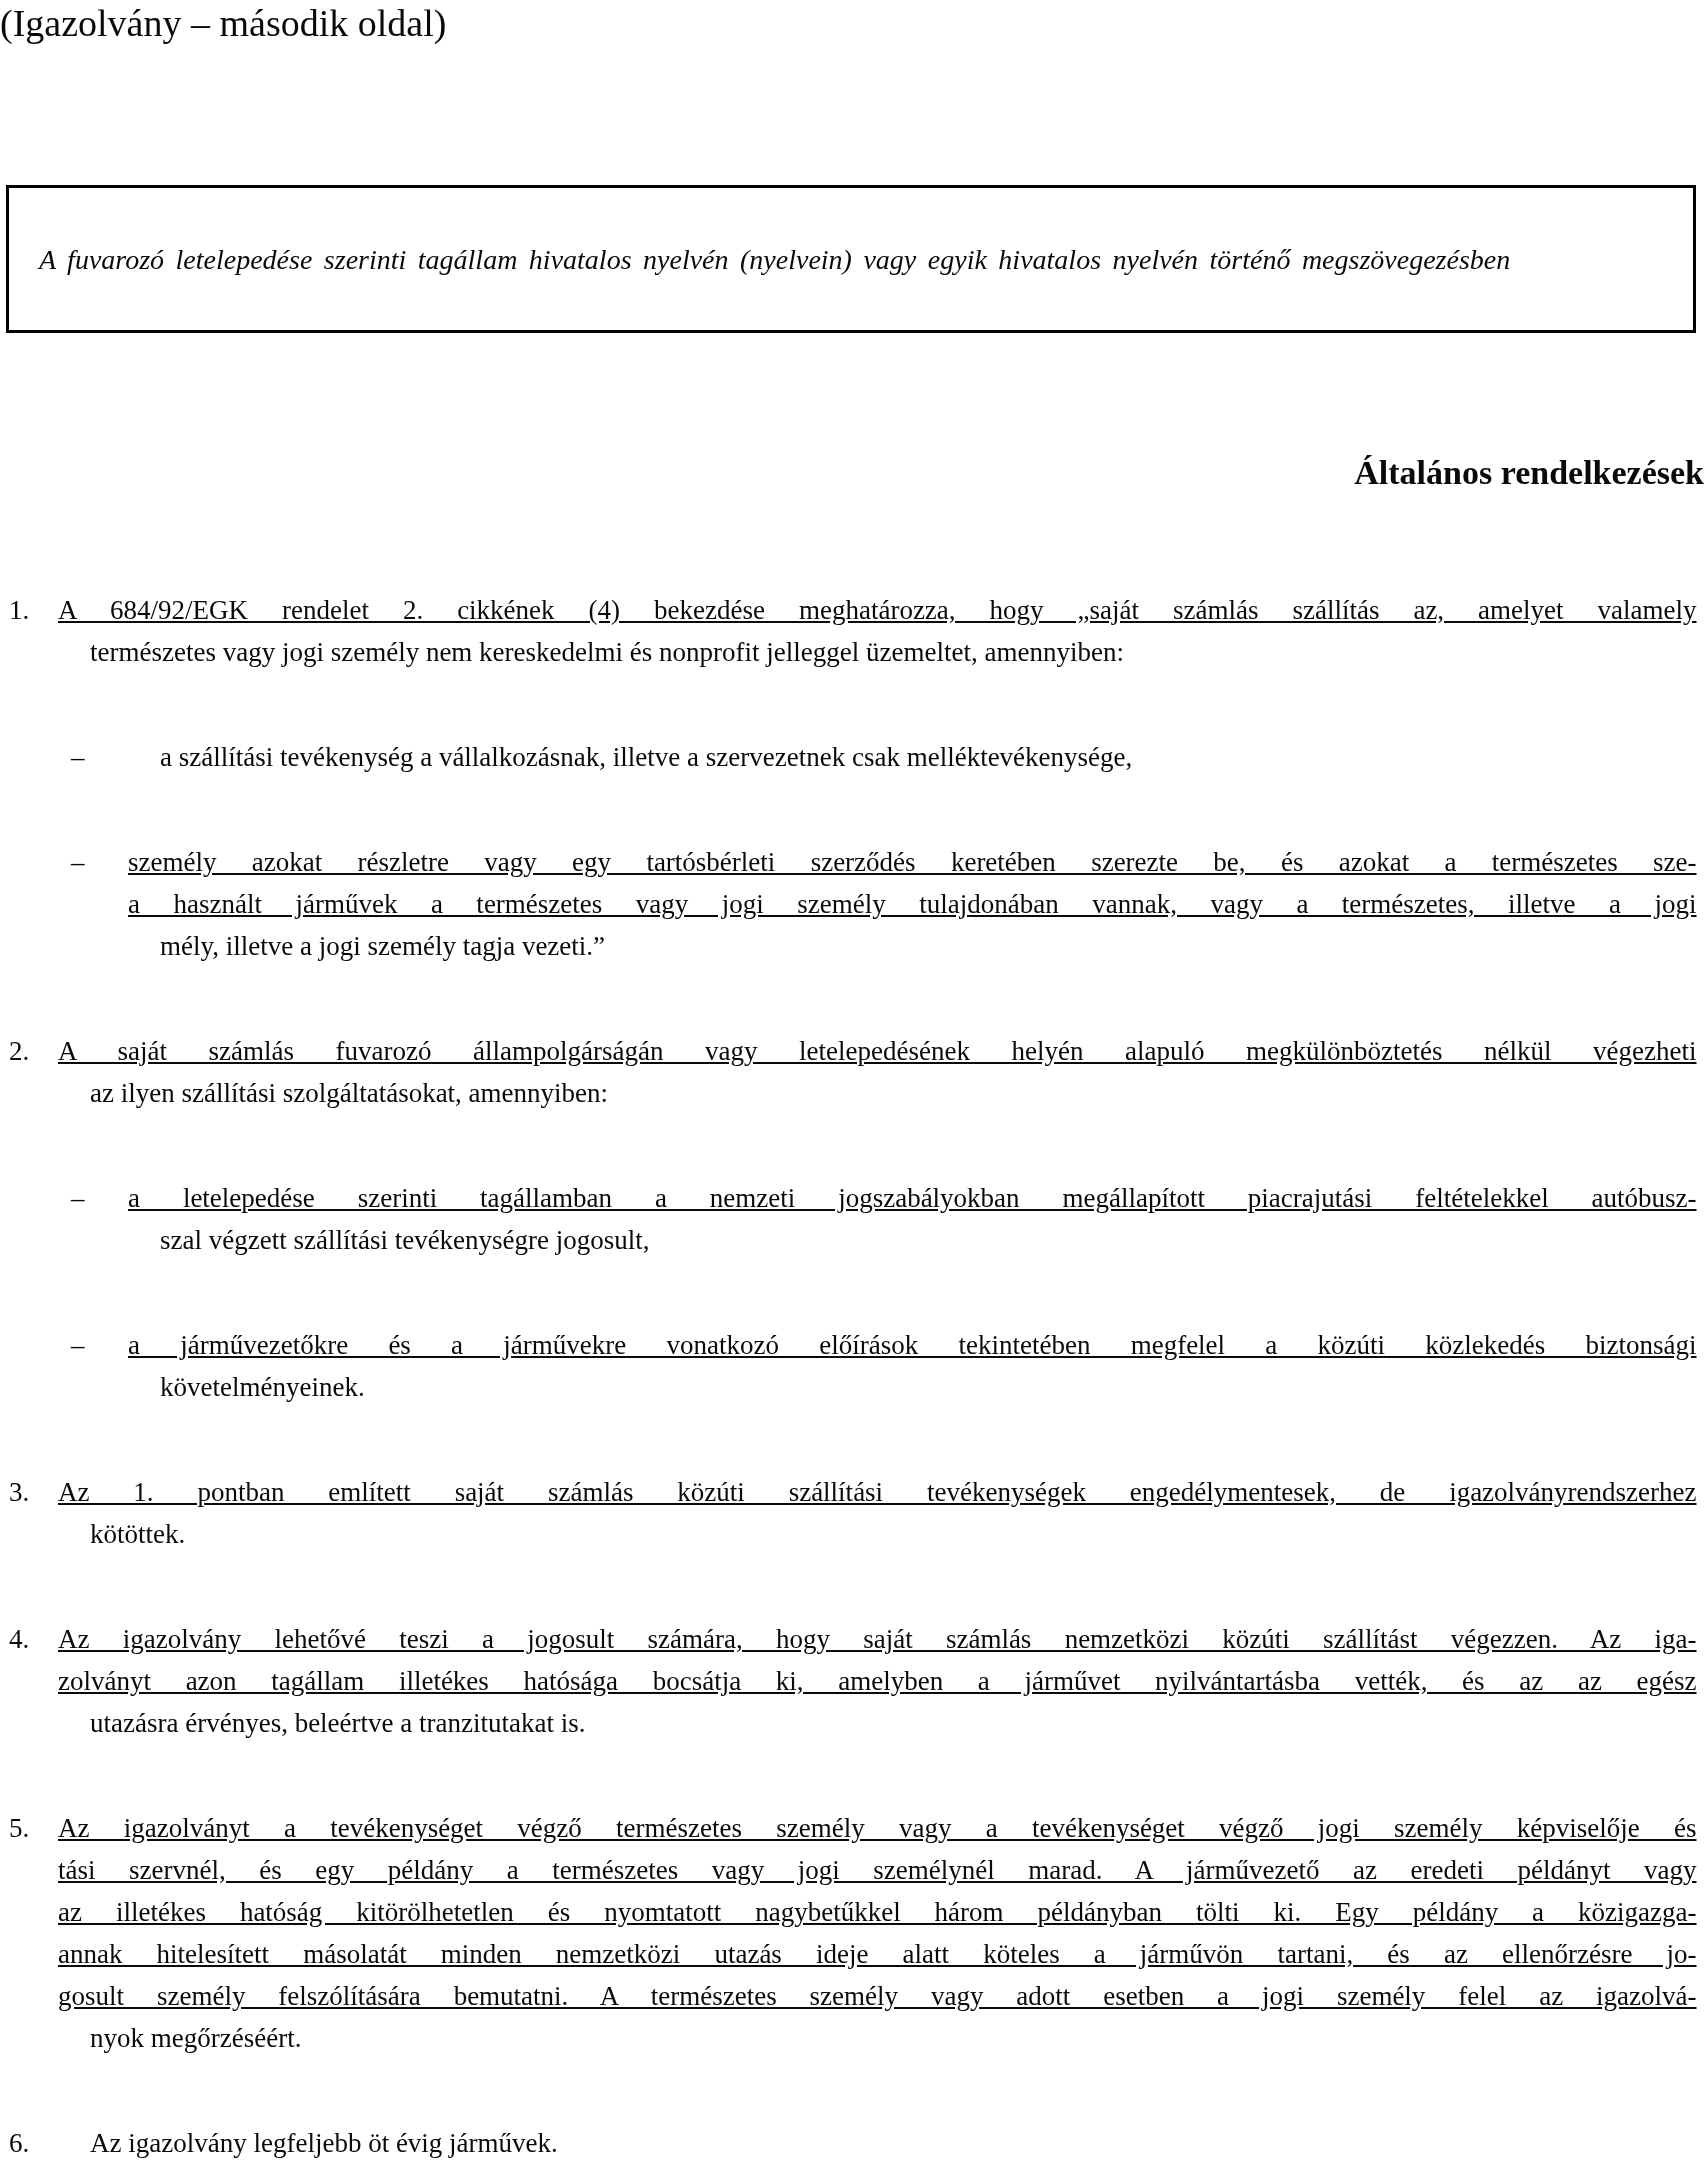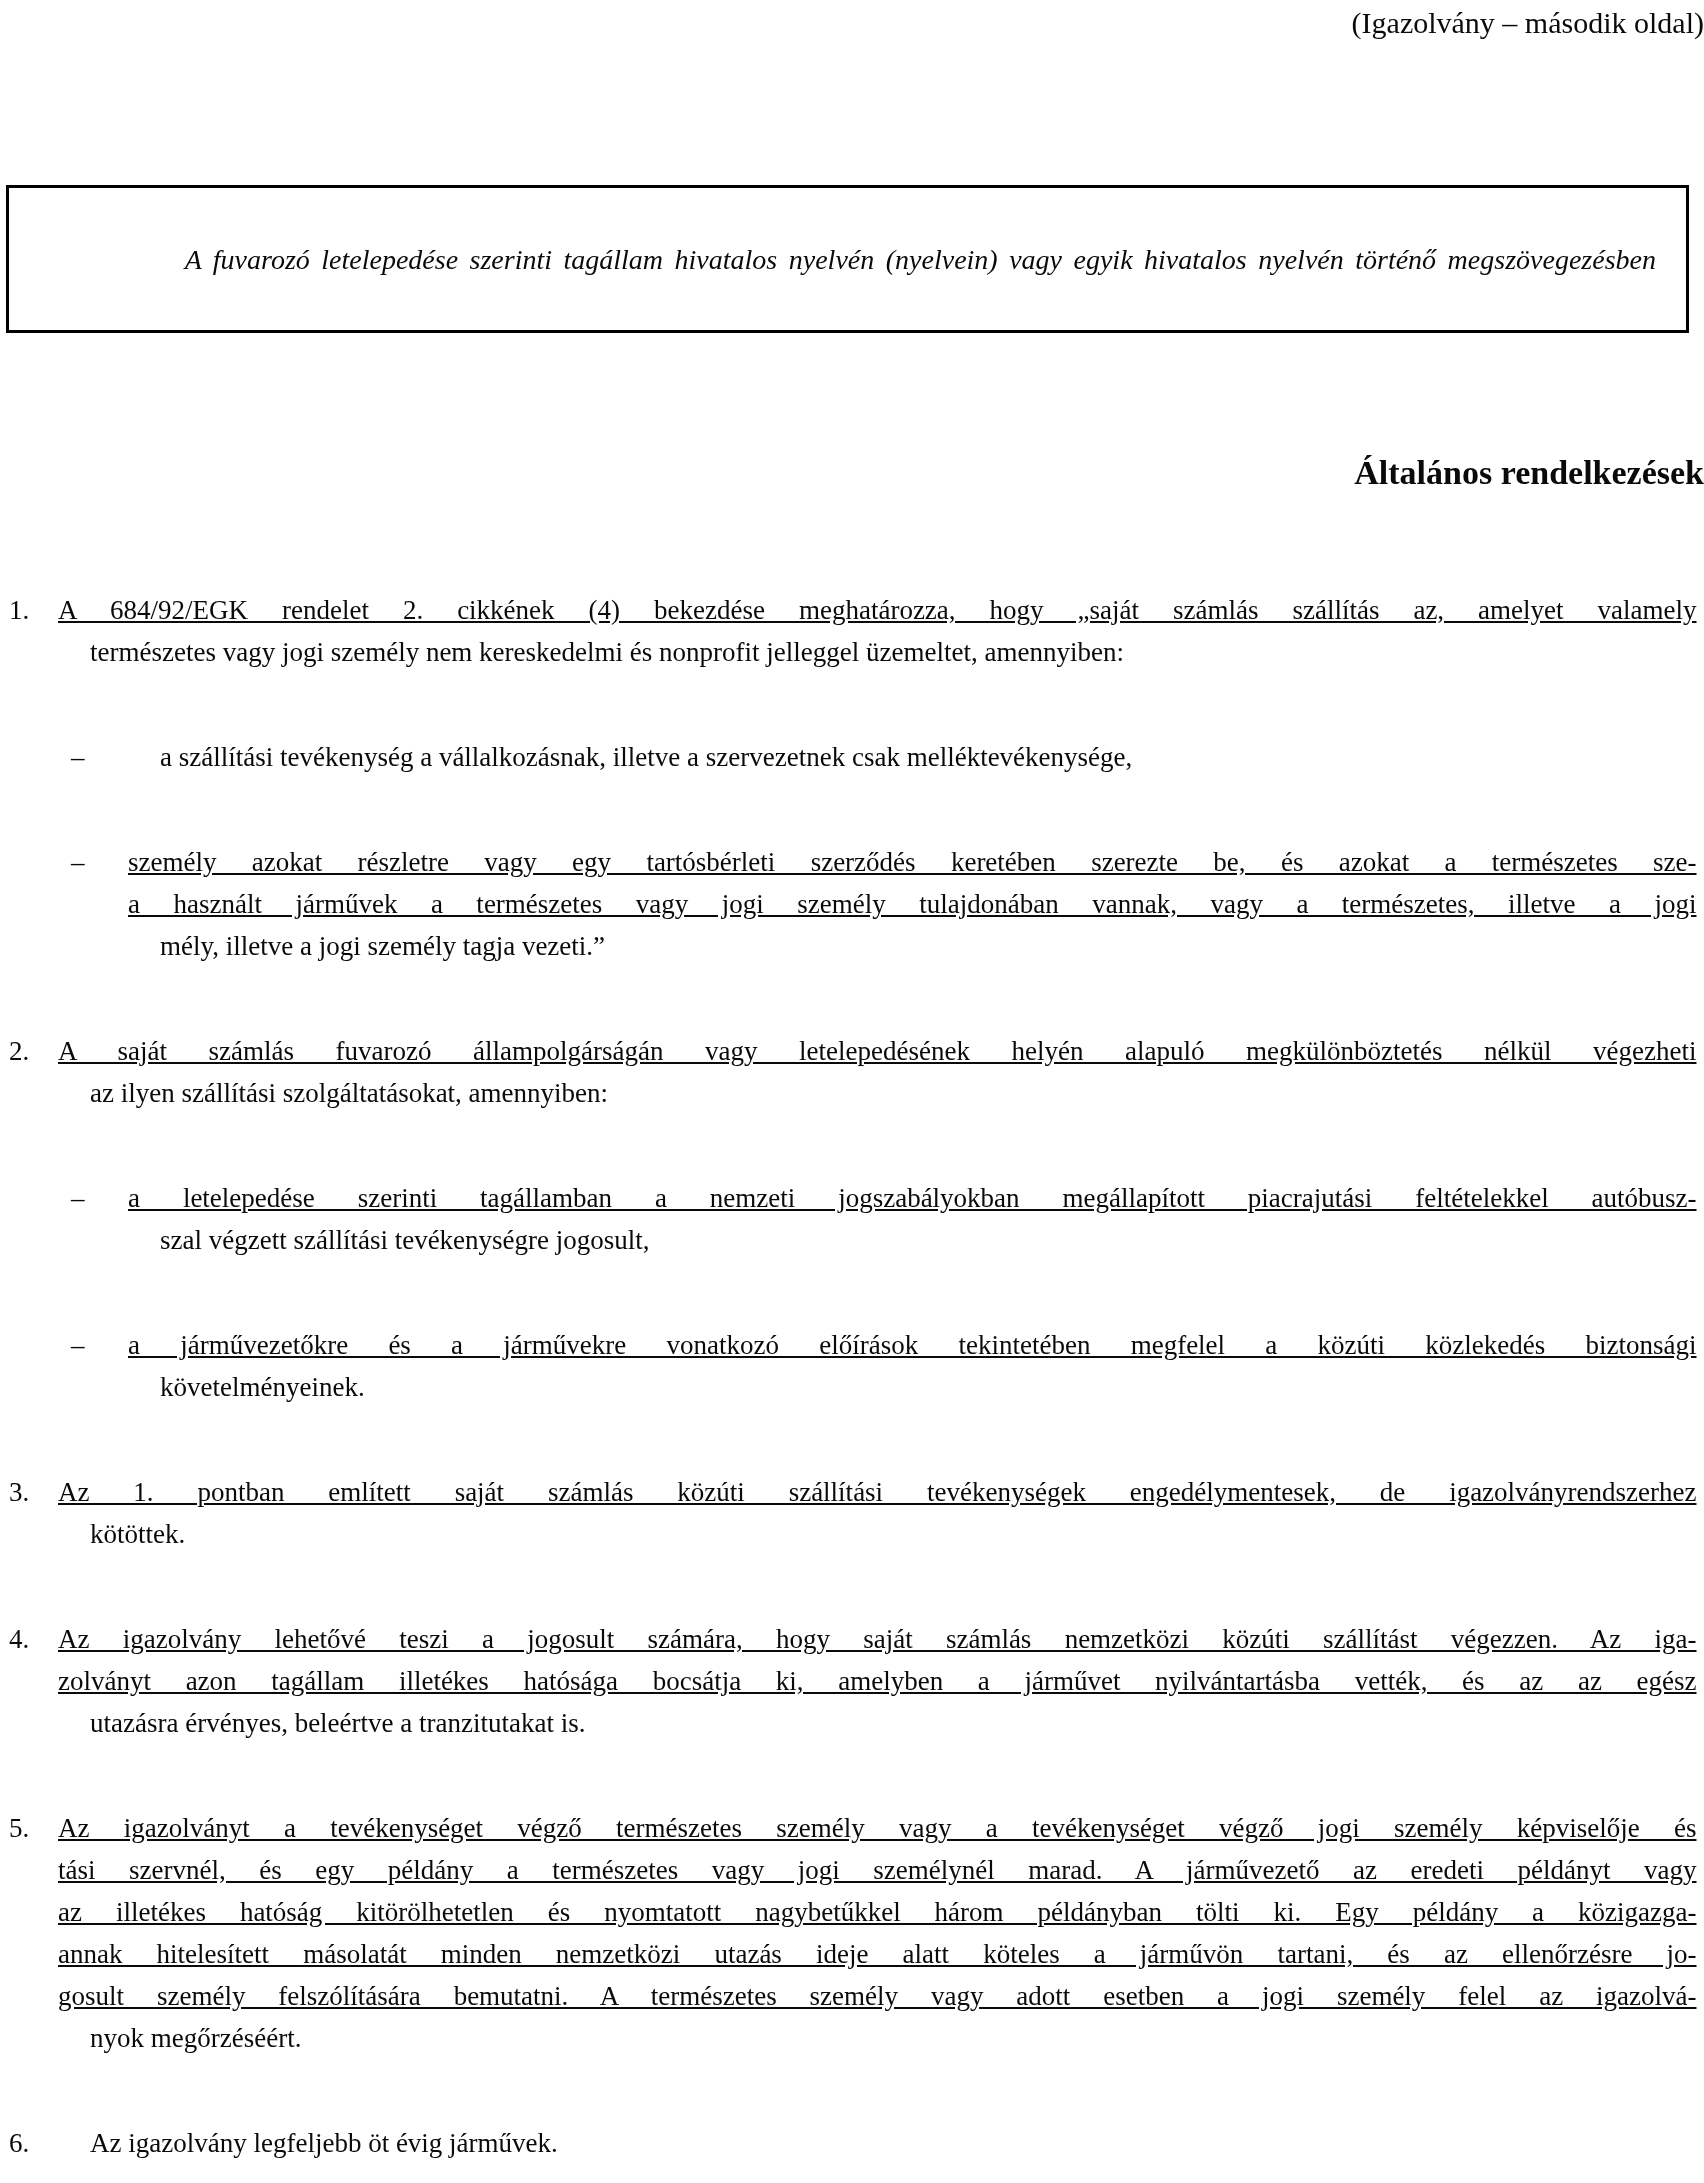--- a/index.html
+++ b/index.html
@@ -14,35 +14,35 @@
     background: #ffffff;
     color: #0a0a0a;
     font-family: "Liberation Serif", "DejaVu Serif", serif;
     overflow: hidden;
   }
   .page-label {
     position: absolute;
     top: 4.5px;
     left: 0;
     width: 100%;
-    text-align: right;
-    font-size: 30px;
+    text-align: left;
+    font-size: 38px;
     line-height: 36px;
     white-space: nowrap;
   }
   .lang-box {
     position: absolute;
     top: 185px;
     left: 6px;
-    right: 15px;
+    right: 8px;
     height: 142px;
     border: 3.7px solid #000000;
     display: flex;
     align-items: center;
-    justify-content: flex-end;
+    justify-content: flex-start;
   }
   .lang-box-text {
     font-style: italic;
     font-size: 28px;
     line-height: 37px;
     text-align: center;
     word-spacing: 4.5px;
     padding: 0 30px;
   }
   .section-title {

